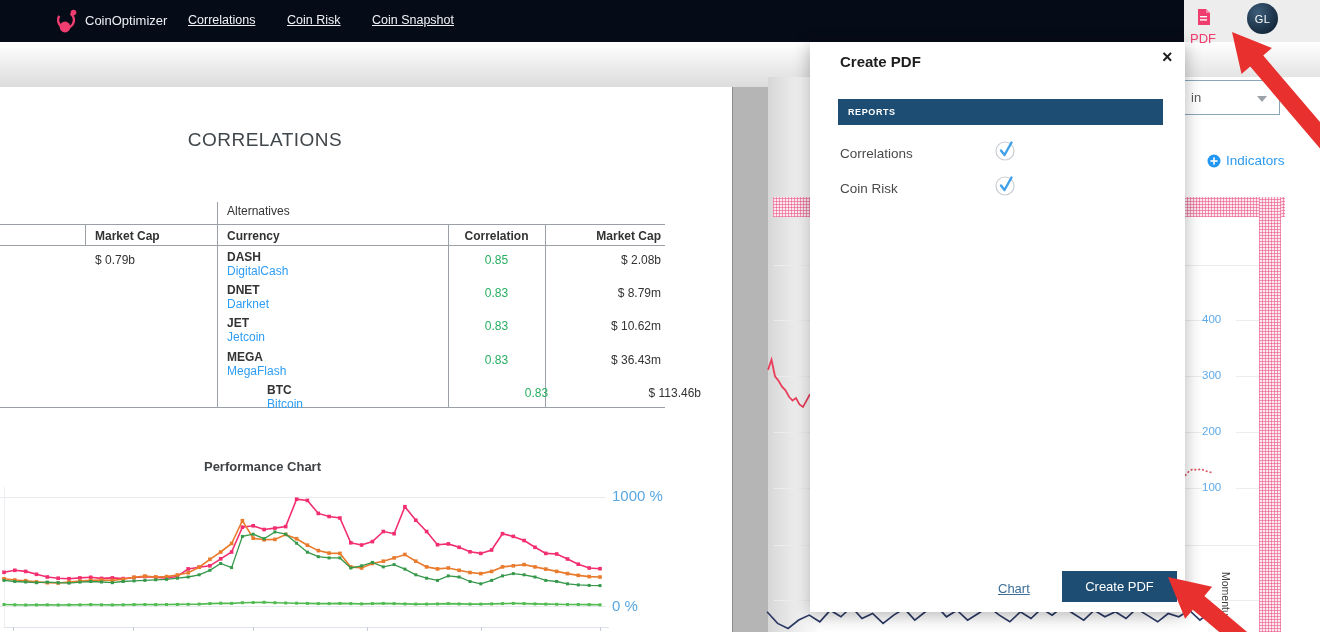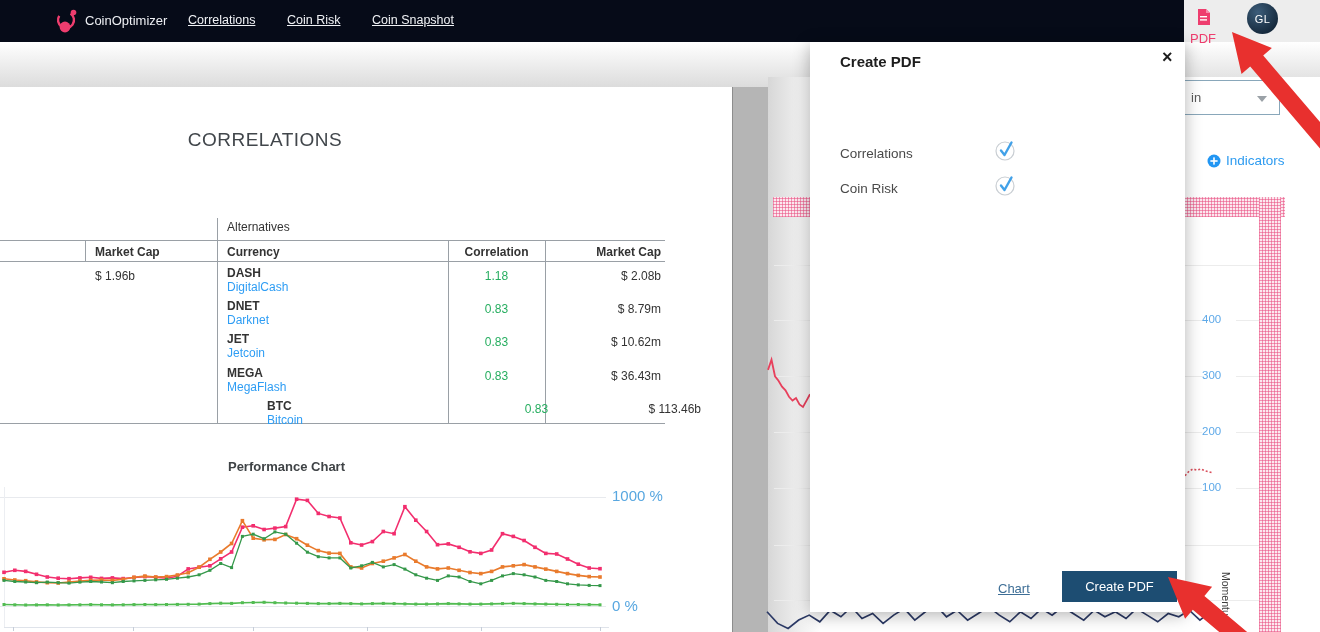--- a/index.html
+++ b/index.html
@@ -19,33 +19,33 @@
 
   
   .topband { position:absolute; left:0; top:42px; width:1320px; height:45px; background:linear-gradient(#ffffff, #dcdcdc); }
   .page-left { position:absolute; left:0; top:87px; width:733px; height:545px; background:#fff; border-right:1px solid #8d8d8d; z-index:1; }
   .gap { position:absolute; left:733px; top:87px; width:35px; height:545px; background:#b5b5b5; z-index:1; }
   .page-right { position:absolute; left:768px; top:77px; width:552px; height:555px; background:#fff; z-index:1; }
   .page-right-shadow { position:absolute; left:0; top:0; width:52px; height:555px; background:linear-gradient(90deg, #d7d7d7, rgba(255,255,255,0)); }
 
   
   .report-title { position:absolute; left:0; top:42px; width:530px; text-align:center; font-size:19px; font-weight:500; letter-spacing:.5px; color:#41464b; }
-  .tbl { position:absolute; left:0; top:131px; width:665px; height:206px; font-size:12px; color:#333; }
+  .tbl { position:absolute; left:0; top:115px; width:665px; height:206px; font-size:12px; color:#333; }
   .tbl .group-hdr { position:absolute; left:227px; top:2px; }
   .line-h { position:absolute; background:#9aa0a6; height:1px; }
   .line-v { position:absolute; background:#9aa0a6; width:1px; }
   .hdr-cell { position:absolute; top:27px; font-weight:bold; }
   .t-row { position:absolute; left:0; width:665px; height:33px; }
   .c-sym { position:absolute; left:227px; top:1px; font-weight:bold; }
   .c-name { position:absolute; left:227px; top:15px; color:#2e9df4; cursor:pointer; }
   .c-corr { position:absolute; left:448px; top:4px; width:97px; text-align:center; color:#27ae60; }
   .c-cap { position:absolute; left:545px; top:4px; width:116px; text-align:right; }
   .c-base { position:absolute; left:95px; top:4px; }
 
-  .perf-title { position:absolute; left:0; top:372px; width:525px; text-align:center; font-size:13px; font-weight:bold; color:#3f4346;margin-left:24px; }
+  .perf-title { position:absolute; left:0; top:372px; width:525px; text-align:center; font-size:13px; font-weight:bold; color:#3f4346; }
   .perf-grid { position:absolute; height:1px; background:#e8eaee; }
   .perf-ylabel { position:absolute; left:612px; color:#58a7e0; font-size:15px; }
   .perf-axis { position:absolute; left:4px; top:540px; width:605px; height:1px; background:#dfe3ea; }
   .perf-vaxis { position:absolute; left:4px; top:400px; width:1px; height:140px; background:#eceef2; }
   .perf-tick { position:absolute; top:540px; width:1px; height:4px; background:#c6cdd8; }
 
   
   .grid-r { position:absolute; height:1px; background:#ececec; }
   .axis-lbl { position:absolute; left:1202px; width:34px; color:#5ea9e8; font-size:11.5px; background:#fff; z-index:2; }
   .hatch { position:absolute; background-color:#fce8ef;
@@ -114,24 +114,24 @@
       <div class="line-v" style="left:217px;top:0;height:205px;"></div>
       <div class="line-v" style="left:448px;top:22px;height:183px;"></div>
       <div class="line-v" style="left:545px;top:22px;height:183px;"></div>
 
       <span class="hdr-cell" style="left:95px;">Market Cap</span>
       <span class="hdr-cell" style="left:227px;">Currency</span>
       <span class="hdr-cell" style="left:448px;width:97px;text-align:center;">Correlation</span>
       <span class="hdr-cell" style="left:545px;width:116px;text-align:right;">Market Cap</span>
 
       <div class="t-row" style="top:47px;">
-        <span class="c-base">$ 1.96b</span>
+        <span class="c-base">$ 0.79b</span>
         <span class="c-sym">DASH</span>
         <span class="c-name">DigitalCash</span>
-        <span class="c-corr">1.18</span>
+        <span class="c-corr">0.85</span>
         <span class="c-cap">$ 2.08b</span>
       </div>
       <div class="t-row" style="top:80px;">
         <span class="c-sym">DNET</span>
         <span class="c-name">Darknet</span>
         <span class="c-corr">0.83</span>
         <span class="c-cap">$ 8.79m</span>
       </div>
       <div class="t-row" style="top:113px;">
         <span class="c-sym">JET</span>
@@ -447,20 +447,21 @@
   </div>
   <span class="axis-lbl" style="top:313px;">400</span>
   <span class="axis-lbl" style="top:369px;">300</span>
   <span class="axis-lbl" style="top:425px;">200</span>
   <span class="axis-lbl" style="top:481px;">100</span>
   <span class="momentum-lbl">Momentum</span>
 
   <div class="modal">
     <span class="modal-title">Create PDF</span>
     <span class="modal-x">×</span>
+    <div class="reports-band">REPORTS</div>
 
     <span class="opt-label" style="top:104px;">Correlations</span>
     <svg class="opt-check" style="top:96px;" width="22" height="24" viewBox="0 0 22 24">
       <circle cx="11" cy="13" r="9" fill="#fff" stroke="#c9ced3" stroke-width="1.2"></circle>
       <path d="M7 12.5 L10.5 17 L17.5 4.5" fill="none" stroke="#41a1e8" stroke-width="2.4" stroke-linecap="round" stroke-linejoin="round"></path>
     </svg>
 
     <span class="opt-label" style="top:139px;">Coin Risk</span>
     <svg class="opt-check" style="top:131px;" width="22" height="24" viewBox="0 0 22 24">
       <circle cx="11" cy="13" r="9" fill="#fff" stroke="#c9ced3" stroke-width="1.2"></circle>

